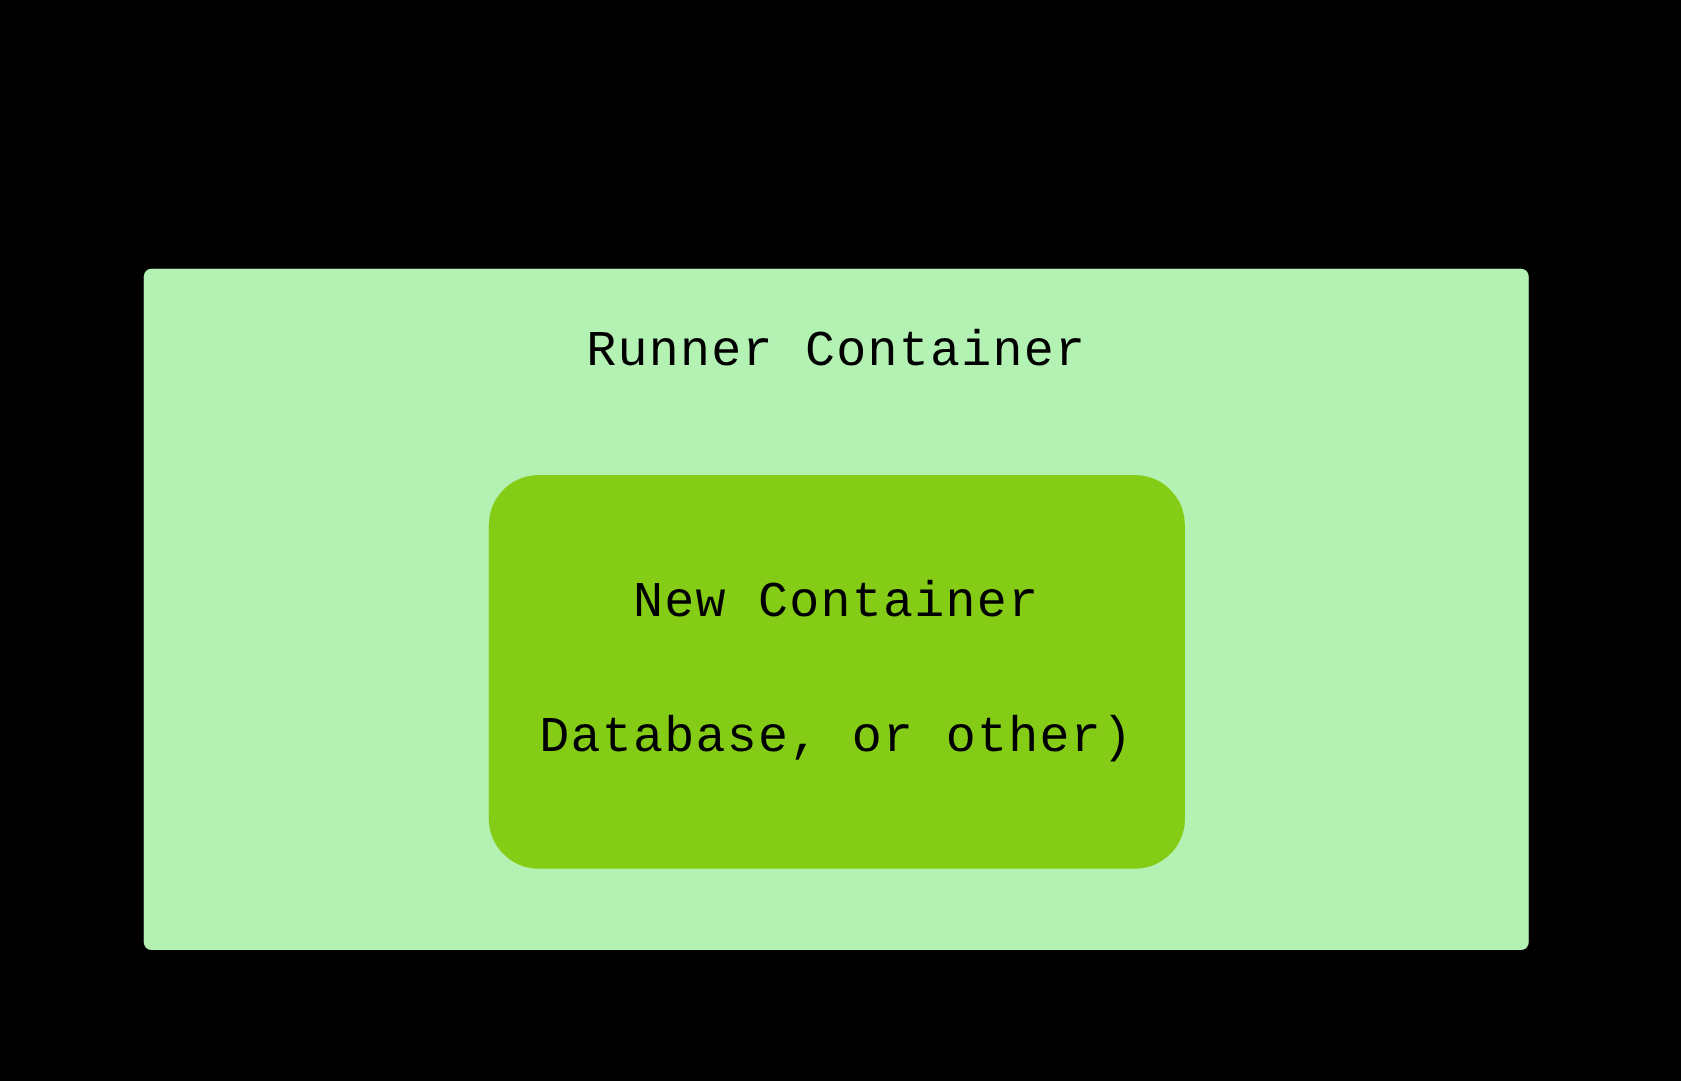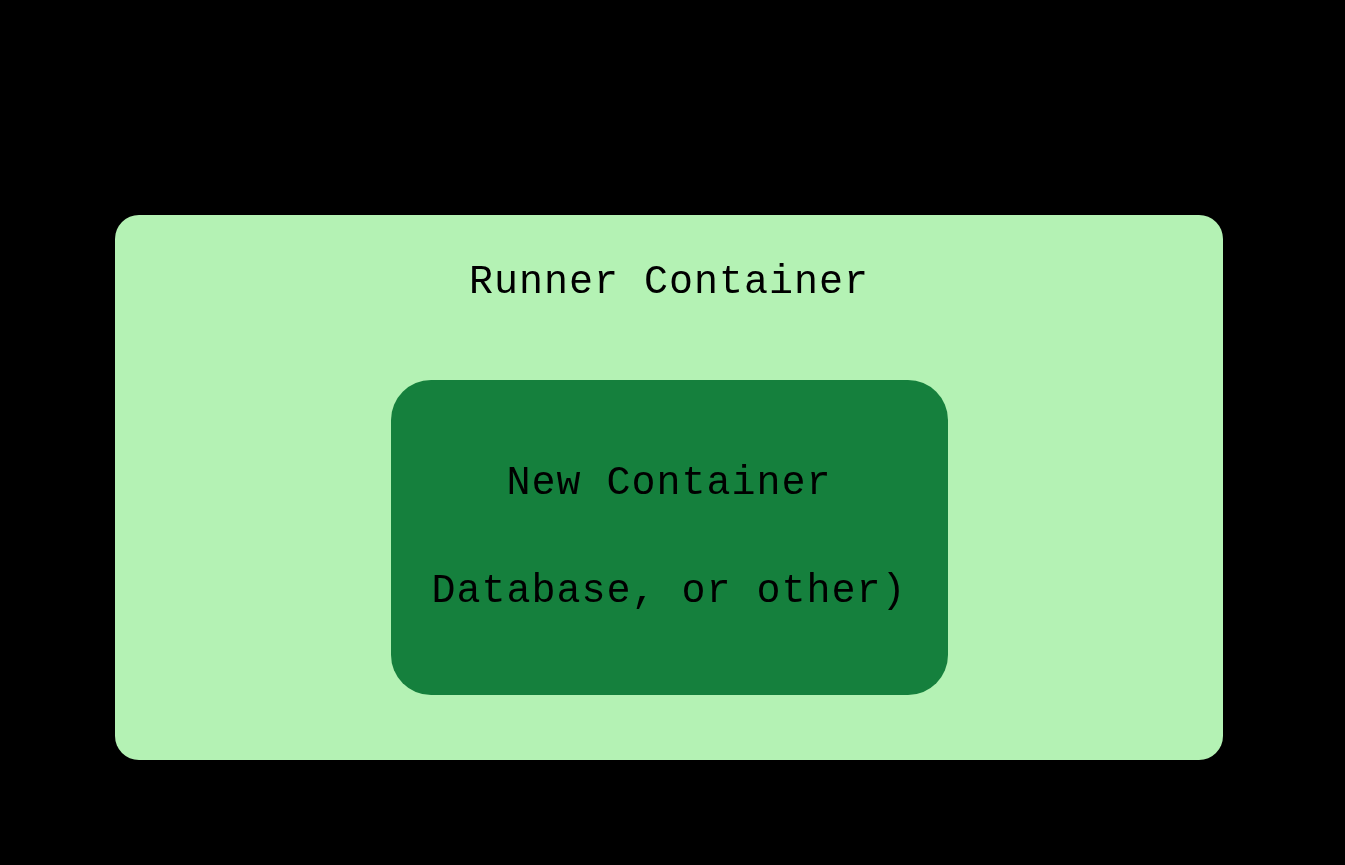--- a/index.html
+++ b/index.html
@@ -14,37 +14,37 @@
       font-family: 'Courier New', Courier, monospace;
       position: relative;
     }
     .outer-container {
       position: absolute;
       left: 115px;
       top: 215px;
       width: 1108px;
       height: 545px;
       background: #b4f2b4;
-      border-radius: 24px;
+      border-radius: 6px;
       display: flex;
       flex-direction: column;
       align-items: center;
     }
     .outer-label {
       margin-top: 45px;
       font-size: 40px;
       color: #000000;
       font-weight: 500;
       letter-spacing: 1px;
     }
     .inner-container {
       margin-top: 75px;
       width: 557px;
       height: 315px;
-      background: #15803d;
+      background: #84cc16;
       border-radius: 40px;
       display: flex;
       flex-direction: column;
       align-items: center;
       justify-content: center;
     }
     .inner-label {
       font-size: 40px;
       color: #000000;
       text-align: center;

